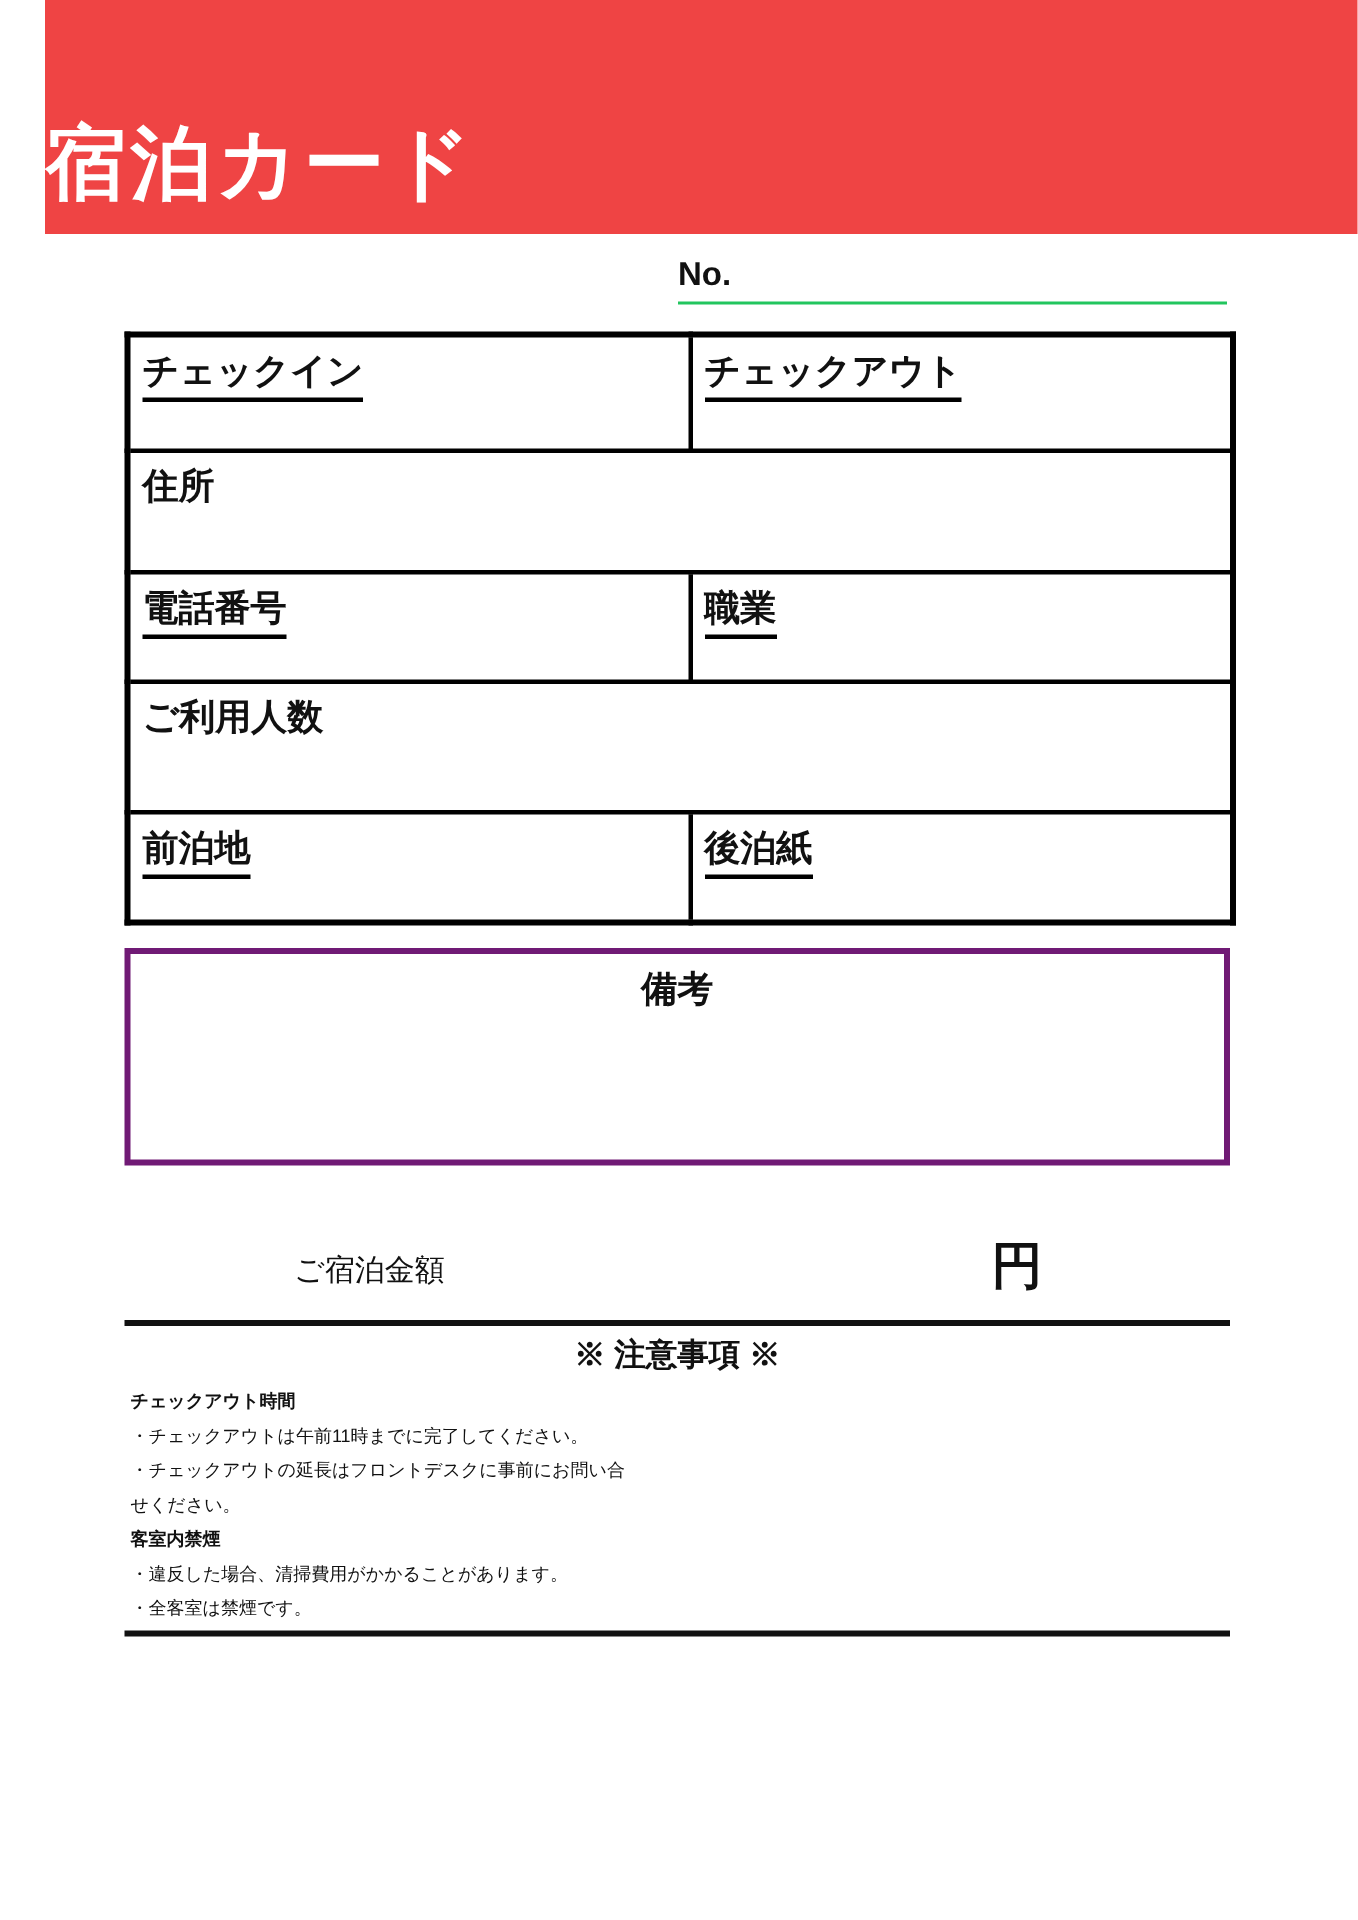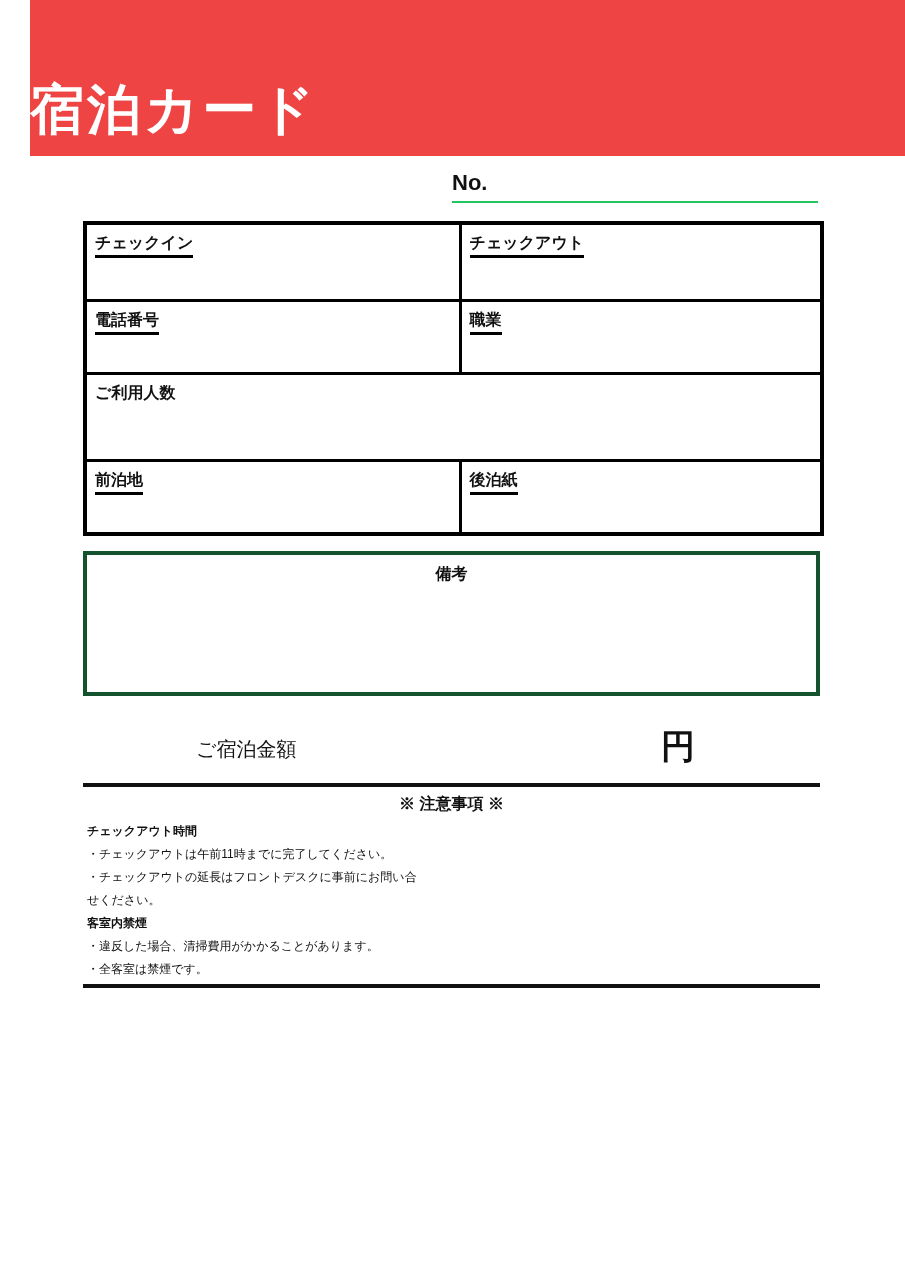--- a/index.html
+++ b/index.html
@@ -26,37 +26,37 @@
   table.form {
     width:737px; margin-top:18px; border-collapse:collapse;
     border:4px solid #000; table-layout:fixed;
   }
   table.form td {
     border:3px solid #000; vertical-align:top; padding:8px 8px 0 8px;
     box-sizing:border-box;
   }
   .r1 td{height:77px} .r2 td{height:77px} .r3 td{height:81px}
   .r4 td{height:73px} .r5 td{height:87px} .r6 td{height:70px} .r7 td{height:74px}
-  .lab { font-weight:bold; font-size:16px; display:inline-block; line-height:1.25;font-family:Liberation Serif, serif; }
+  .lab { font-weight:bold; font-size:24px; display:inline-block; line-height:1.25;font-family:Liberation Serif, serif; }
   .u { border-bottom:3px solid #000; padding-bottom:2px; }
 
   .remarks {
     margin-top:15px; width:737px; height:145px; box-sizing:border-box;
-    border:4px solid #14532d; text-align:center; padding-top:9px;
+    border:4px solid #701a75; text-align:center; padding-top:9px;
   }
 
-  .amount-row { position:relative; height:48px; margin-top:28px; }
+  .amount-row { position:relative; height:48px; margin-top:44px; }
   .amount-label { position:absolute; left:113px; top:12px; font-size:20px; }
   .amount-unit { position:absolute; left:578px; top:0; font-size:34px; font-weight:bold; }
 
   .rule { width:737px; height:4px; background:#111; }
   .rule-top { margin-top:11px; }
   .rule-bottom { margin-top:3px; }
 
-  .notes-title { text-align:center; font-weight:bold; font-size:16px; margin-top:7px; line-height:1.2; }
+  .notes-title { text-align:center; font-weight:bold; font-size:21px; margin-top:7px; line-height:1.2; }
   .notes-lines { margin-top:7px; padding-left:4px; font-size:12px; line-height:23px; }
   .nh { font-weight:bold; }
 </style>
 </head>
 <body>
 
 <div class="header">
   <div class="page-title">宿泊カード</div>
 </div>
 
@@ -68,20 +68,23 @@
 
   <table class="form">
     <colgroup>
         <col style="width:375px">
         <col style="width:362px">
       </colgroup>
     <tbody>
         <tr class="r1">
       <td><span class="lab u">チェックイン</span></td>
       <td><span class="lab u">チェックアウト</span></td>
+    </tr>
+    <tr class="r3">
+      <td colspan="2"><span class="lab">住所</span></td>
     </tr>
     <tr class="r4">
       <td><span class="lab u">電話番号</span></td>
       <td><span class="lab u">職業</span></td>
     </tr>
     <tr class="r5">
       <td colspan="2"><span class="lab">ご利用人数</span></td>
     </tr>
     <tr class="r7">
       <td><span class="lab u">前泊地</span></td>

